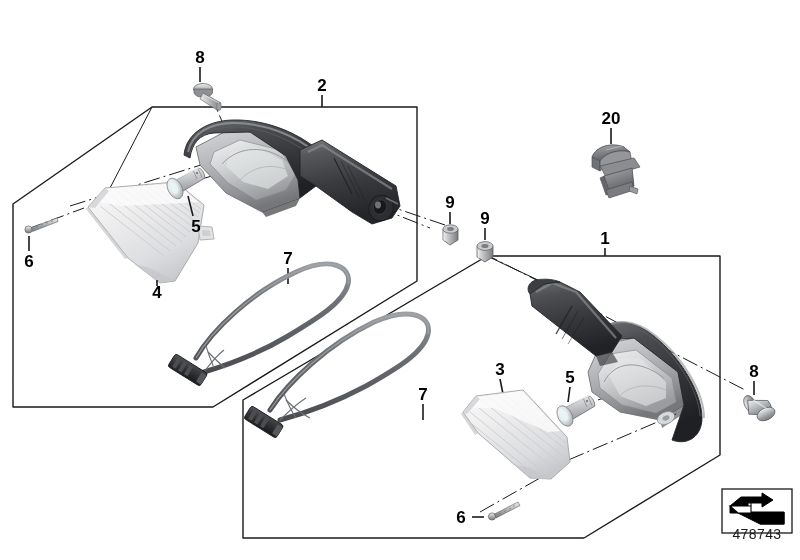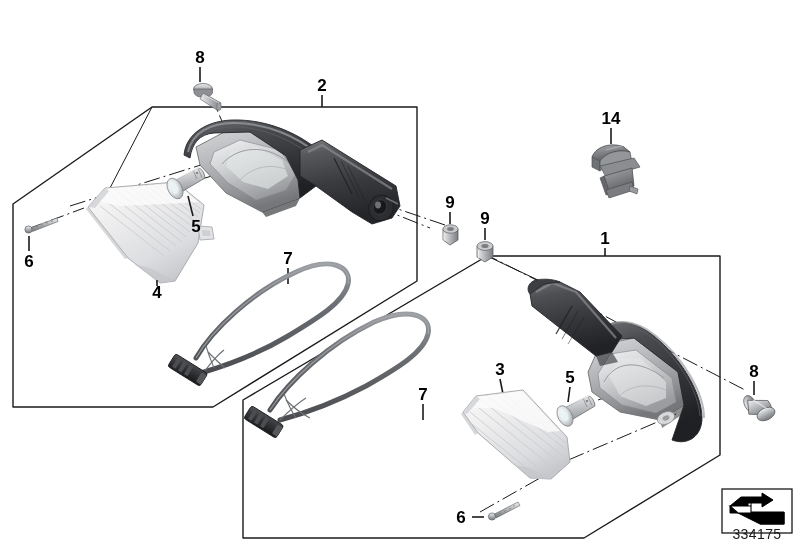--- a/index.html
+++ b/index.html
@@ -425,29 +425,29 @@
       <path d="M741,497 L762,497 L762,493 L773,500 L762,507 L762,503 L748,503
                L748,512 L784,512 L784,524 L760,524 L738,513 L730,513 L730,506 Z" fill="#000000" stroke="#000000" stroke-width="1" stroke-linejoin="round"></path>
       <path d="M730,506 L751,506 L751,513 L738,513 Z" fill="#ffffff" stroke="#000000" stroke-width="1.1"></path>
       <path d="M751,506 L751,498 L762,498" fill="none" stroke="#000000" stroke-width="1"></path>
       <path d="M760,524 L784,524 L784,512" fill="none" stroke="#000000" stroke-width="1.1"></path>
     </g>
   </svg>
 
   <div class="callout" style="left:200px;  top:57px;">8</div>
   <div class="callout" style="left:322px;  top:85px;">2</div>
-  <div class="callout" style="left:611px;  top:118px;">14</div>
+  <div class="callout" style="left:611px;  top:118px;">20</div>
   <div class="callout" style="left:196px;  top:226px;">5</div>
   <div class="callout" style="left:450px;  top:202px;">9</div>
   <div class="callout" style="left:485px;  top:218px;">9</div>
   <div class="callout" style="left:605px;  top:238px;">1</div>
   <div class="callout" style="left:29px;   top:261px;">6</div>
   <div class="callout" style="left:288px;  top:258px;">7</div>
   <div class="callout" style="left:157px;  top:292px;">4</div>
   <div class="callout" style="left:500px; top:369px;">3</div>
   <div class="callout" style="left:570px; top:377px;">5</div>
   <div class="callout" style="left:754px; top:371px;">8</div>
   <div class="callout" style="left:423px; top:394px;">7</div>
   <div class="callout" style="left:461px; top:517px;">6</div>
 
-  <div id="partnumber">334175</div>
+  <div id="partnumber">478743</div>
 
 </div>
 
 </body></html>

